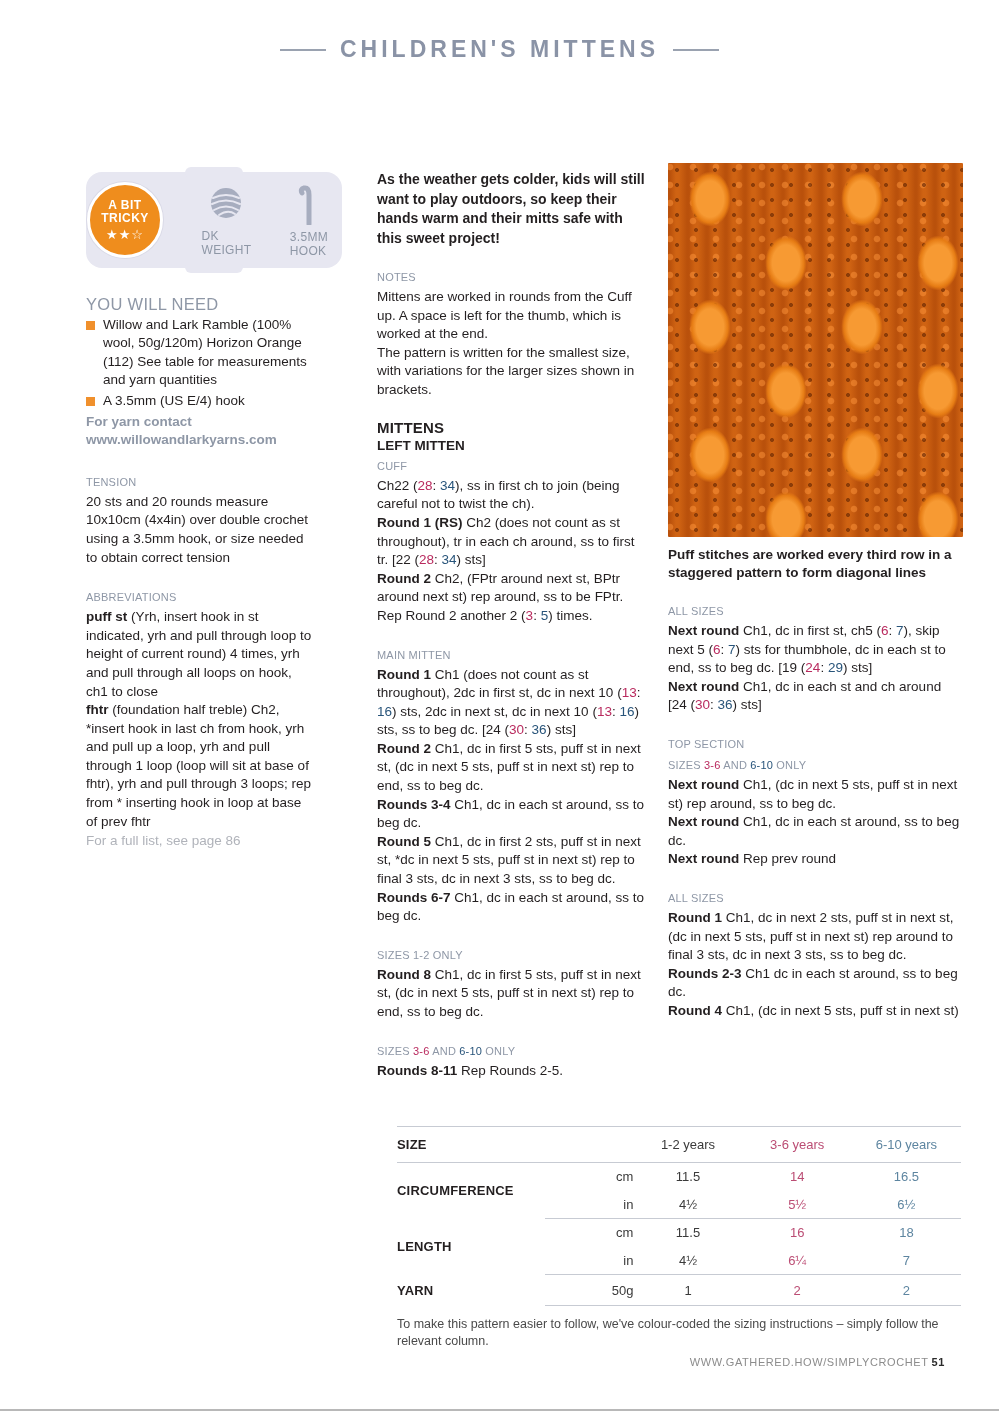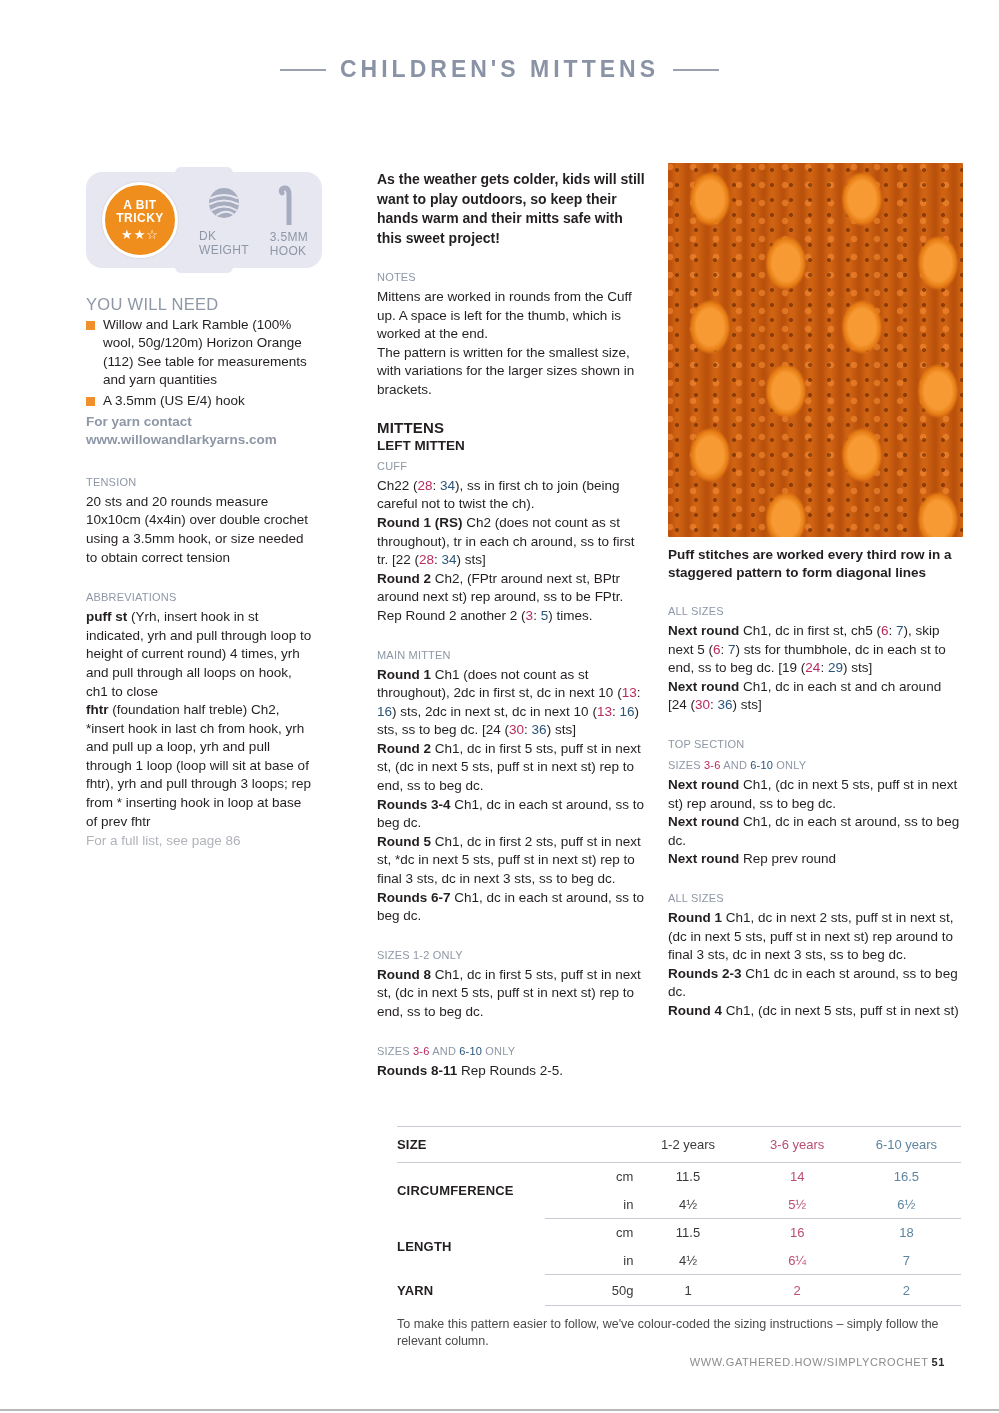--- a/index.html
+++ b/index.html
@@ -11,43 +11,43 @@
     --badge-bg:#e7e7f1;
     --badge-orange:#ef8d1d;
     --rule:#c7cbd3;
   }
   *{box-sizing:border-box;margin:0;padding:0}
   html,body{background:#fff}
   body{font-family:"Liberation Sans",sans-serif;color:var(--ink)}
   .page{position:relative;width:999px;height:1413px;background:#fff;overflow:hidden}
 
   
-  .hdr{position:absolute;top:56px;left:0;width:100%;display:flex;align-items:center;justify-content:center;gap:14px}
+  .hdr{position:absolute;top:36px;left:0;width:100%;display:flex;align-items:center;justify-content:center;gap:14px}
   .hdr .rule{display:inline-block;width:46px;height:2px;background:#9aa2b0}
   .hdr h1{font-size:23px;font-weight:700;letter-spacing:4px;color:#8a93a6;white-space:nowrap}
 
   
   .col{position:absolute;font-size:13.5px;line-height:18.6px}
   .col-left{left:86px;top:172px;width:228px}
   .col-mid{left:377px;top:170px;width:272px}
   .col-right{left:668px;top:163px;width:295px}
 
   .gray-head{font-size:11px;font-weight:400;color:var(--gray);letter-spacing:.2px;line-height:21px}
   .sec{margin-top:19px}
   .black-head{font-size:15px;font-weight:700;color:var(--ink);letter-spacing:.2px}
   .black-sub{font-size:13.5px;font-weight:700;color:var(--ink)}
   .pat-line{margin:0}
   .s-b{font-weight:700}
   .s-pink{color:var(--pink)}
   .s-blue{color:var(--blue)}
   .s-gray{color:var(--gray)}
 
   
-  .plaque{position:relative;width:236px;height:96px;background:var(--badge-bg);border-radius:16px;
-          display:flex;align-items:center;justify-content:space-between;padding:0 14px 0 16px}
+  .plaque{position:relative;width:256px;height:96px;background:var(--badge-bg);border-radius:16px;
+          display:flex;align-items:center;justify-content:space-between;padding:0 14px 0 1px}
   .plaque::before,.plaque::after{content:"";position:absolute;left:50%;transform:translateX(-50%);
           width:58px;height:12px;background:var(--badge-bg);border-radius:6px}
   .plaque::before{top:-5px}.plaque::after{bottom:-5px}
   .diff-circle{width:76px;height:76px;border-radius:50%;background:var(--badge-orange);
           border:3px solid #fff;box-shadow:0 0 0 1px #d9d9e6;display:flex;flex-direction:column;
           align-items:center;justify-content:center;color:#fff;z-index:1}
   .diff-circle .t{font-size:12px;font-weight:700;letter-spacing:.5px;line-height:13px}
   .diff-circle .stars{font-size:13px;line-height:15px;margin-top:2px;letter-spacing:1px}
   .badge-item{display:flex;flex-direction:column;align-items:center;z-index:1}
   .badge-item svg{display:block}

